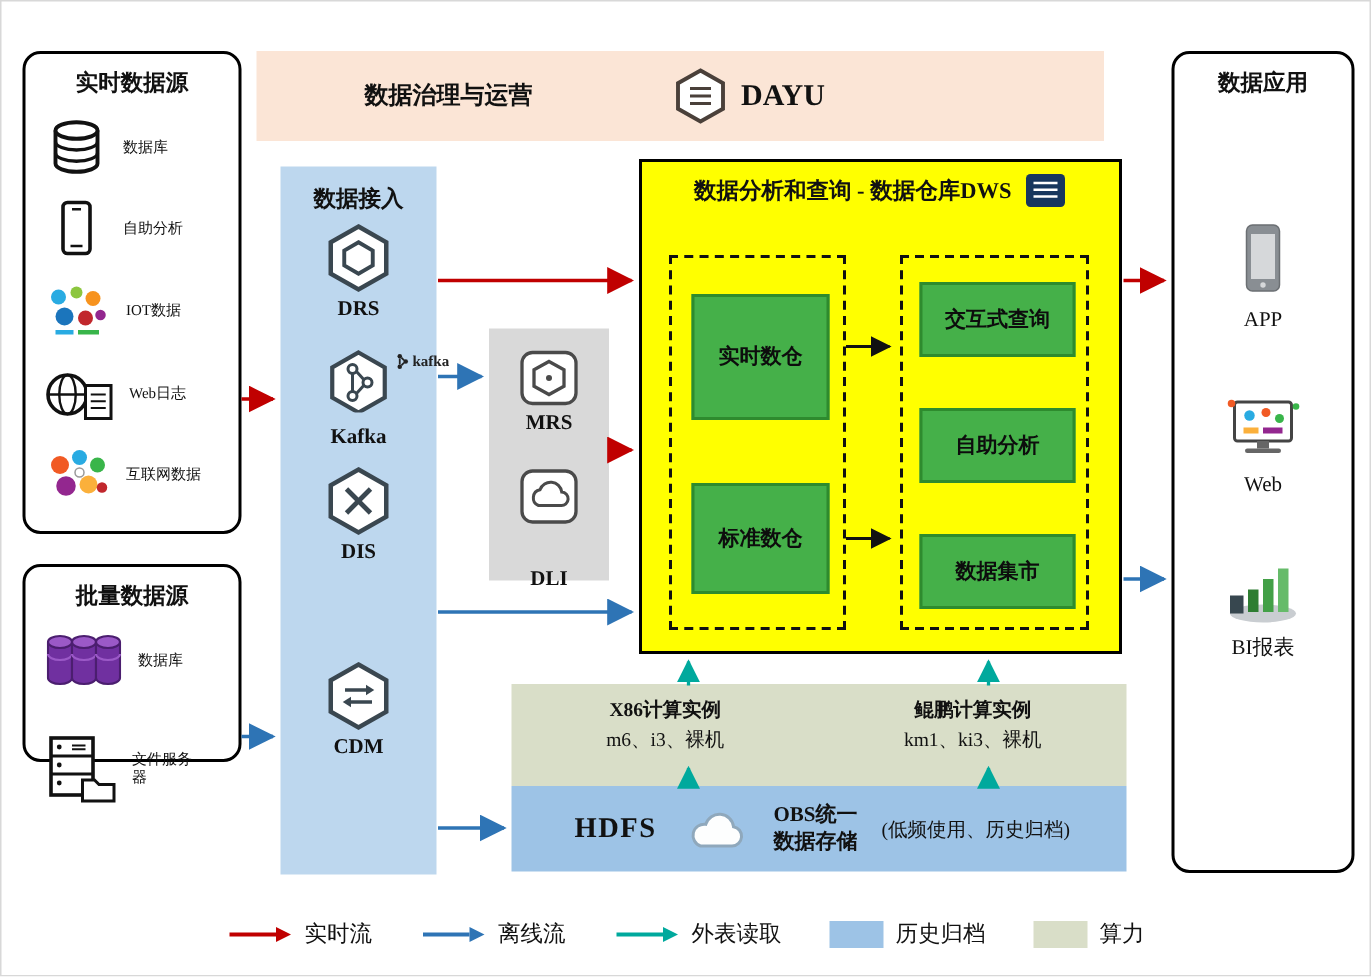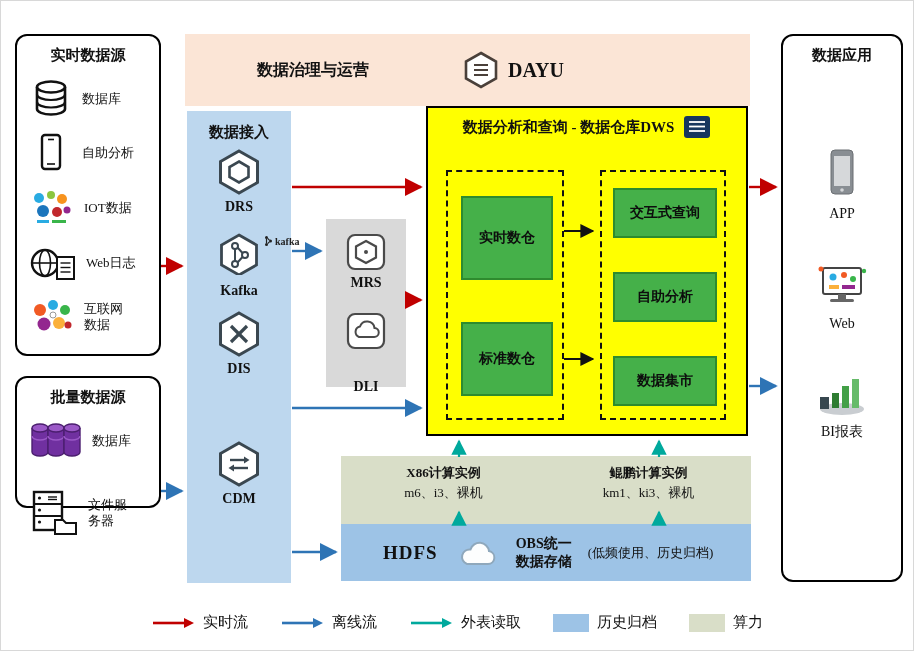--- a/index.html
+++ b/index.html
@@ -5,21 +5,21 @@
   html,body{margin:0;padding:0;background:#fff;}
   .canvas{
     position:relative;width:914px;height:651px;background:#fff;
     font-family:Liberation Serif, serif;color:#111;
     overflow:hidden;box-sizing:border-box;border:1px solid #d8d8d8;
   }
   .abs{position:absolute;}
   .outlined{border:2px solid #000;border-radius:12px;background:#fff;box-sizing:border-box;}
   .panel-title{position:absolute;left:0;width:100%;text-align:center;font-weight:bold;font-size:15px;}
   .src-row{position:absolute;left:12px;display:flex;align-items:center;gap:9px;height:50px;}
-  .src-label{font-size:13px;line-height:1.25;}
+  .src-label{font-size:10px;line-height:1.25;}
   .svc{position:absolute;left:0;width:100%;display:flex;flex-direction:column;align-items:center;gap:4px;}
   .svc-label{font-weight:bold;font-size:14px;}
   .gov-bar{background:#FBE5D6;}
   .gov-title{position:absolute;left:72px;top:50%;transform:translateY(-50%);font-weight:bold;font-size:16px;}
   .gov-dayu{position:absolute;left:278px;top:50%;transform:translateY(-50%);display:flex;align-items:center;gap:9px;font-weight:bold;font-size:20px;}
   .ingest{background:#BDD7EE;}
   .staging{background:#D9D9D9;}
   .dws{background:#FFFF00;border:2px solid #000;box-sizing:border-box;}
   .dws-header{position:absolute;top:7px;left:0;width:100%;display:flex;align-items:center;justify-content:center;gap:9px;font-weight:bold;font-size:15px;}
   .dashed-box{position:absolute;border:2px dashed #111;box-sizing:border-box;}
@@ -146,21 +146,21 @@
         <circle cx="10.5" cy="20" r="1.6" fill="#111"></circle>
         <circle cx="10.5" cy="32" r="1.6" fill="#111"></circle>
         <line x1="19" y1="7" x2="28" y2="7" stroke="#111" stroke-width="1.4"></line>
         <line x1="19" y1="9.5" x2="28" y2="9.5" stroke="#111" stroke-width="1.4"></line>
         <path d="M26,30 h8 l3,3 h10 v11 h-21 z" fill="#fff" stroke="#111" stroke-width="2"></path>
       </svg>
       <span class="src-label" style="width:48px;">文件服务器</span>
     </div>
   </div>
 
-  <div class="abs gov-bar layer" style="left:184px;top:33px;width:565px;height:72px;">
+  <div class="abs gov-bar layer" style="left:170px;top:33px;width:565px;height:60px;">
     <div class="gov-title">数据治理与运营</div>
     <div class="gov-dayu">
       <svg width="36" height="38" viewBox="0 0 36 38">
         <polygon points="18,2 33,10.5 33,27.5 18,36 3,27.5 3,10.5" fill="#fff" stroke="#4A403A" stroke-width="2.6"></polygon>
         <line x1="11" y1="14" x2="25" y2="14" stroke="#4A403A" stroke-width="2"></line>
         <line x1="11" y1="19" x2="25" y2="19" stroke="#4A403A" stroke-width="2"></line>
         <line x1="11" y1="24" x2="25" y2="24" stroke="#4A403A" stroke-width="2"></line>
       </svg>
       <span>DAYU</span>
     </div>

